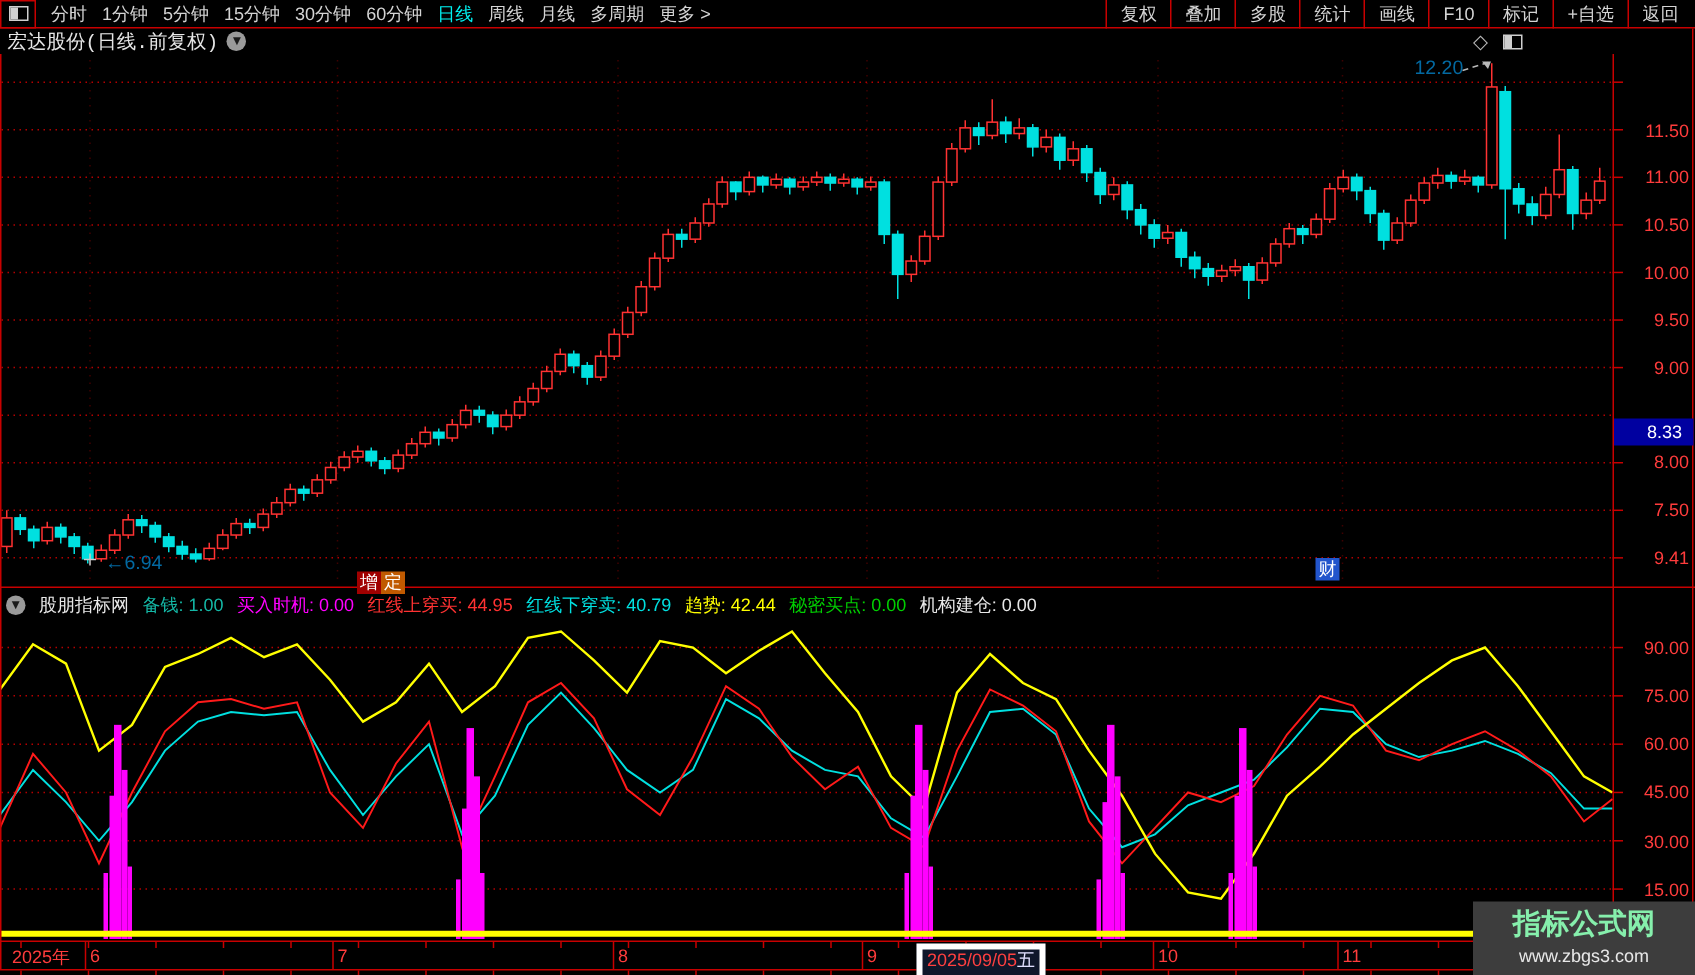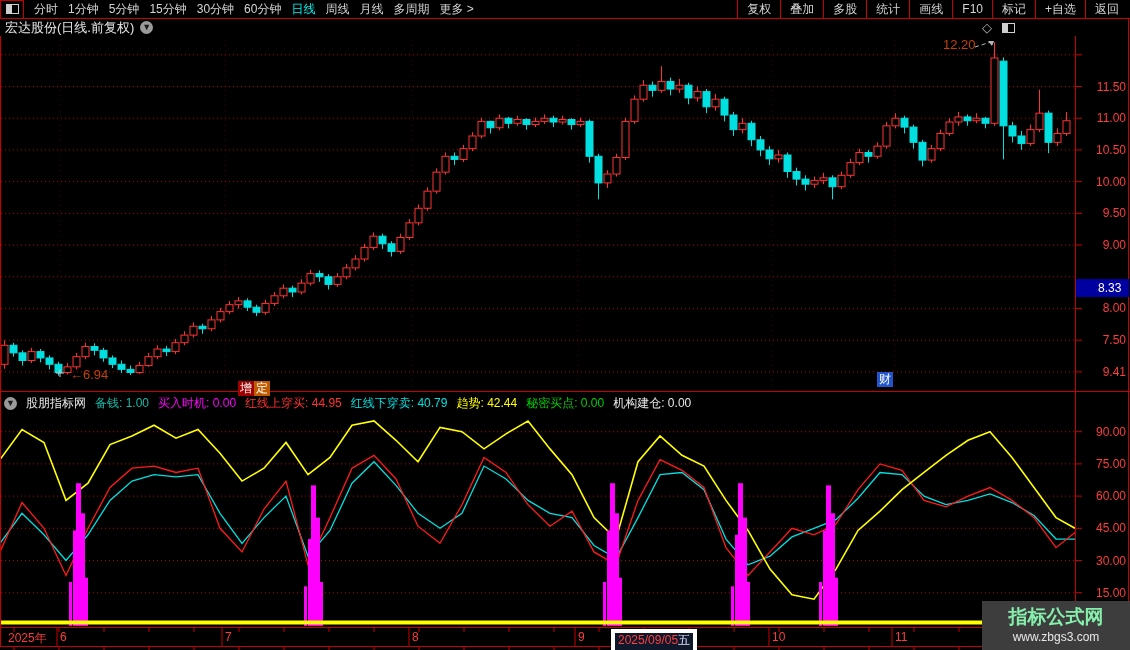--- a/index.html
+++ b/index.html
@@ -11,37 +11,37 @@
   #tb-iconbox{width:24px;height:19px;border:1px solid #c80000;display:flex;align-items:center;justify-content:center;flex:0 0 auto;}
   .winico{width:13px;height:10px;border:1px solid #cfcfcf;position:relative;}
   .winico::before{content:"";position:absolute;left:0;top:0;width:5px;height:8px;background:#cfcfcf;}
   #tb-left{display:flex;align-items:center;gap:10px;padding-left:10px;flex:1;}
   .tb-item{color:#d4d4d4;font-size:12px;line-height:19px;white-space:nowrap;cursor:default;}
   .tb-item.active{color:#00f0f0;}
   #tb-right{display:flex;align-items:stretch;height:19px;margin-right:2px;}
   .tb-ritem{color:#d4d4d4;font-size:12px;line-height:19px;padding:0 9px;border-left:1px solid #c80000;white-space:nowrap;}
   
   #titlebar{position:absolute;left:0;top:19px;width:1075px;height:17px;display:flex;align-items:center;z-index:5;}
-  #title-text{color:#e6e6e6;font-size:13px;padding-left:5px;}
+  #title-text{color:#e6e6e6;font-size:13px;padding-left:5px;font-family:Liberation Mono, monospace;}
   .circbtn{width:13px;height:13px;border-radius:50%;background:#9a9a9a;color:#1a1a1a;font-size:9px;line-height:13px;
            text-align:center;margin-left:6px;flex:0 0 auto;}
   #title-right{position:absolute;right:60px;top:1px;display:flex;align-items:center;gap:10px;}
   .diamond{color:#b8b8b8;font-size:13px;}
   
   .plabel{position:absolute;width:48px;text-align:right;color:#ff3c3c;font-size:12px;z-index:2;}
   .vlabel{position:absolute;width:48px;text-align:right;color:#ff3c3c;font-size:12px;z-index:2;}
   .mlabel{position:absolute;color:#ff3c3c;font-size:12px;z-index:3;}
   #lastprice{position:absolute;left:1076px;width:53px;height:18px;background:#0000a0;color:#fff;
              font-size:12px;line-height:18px;padding-left:2px;z-index:3;}
   #datebox{position:absolute;height:32px;background:#0f172a;border:4px solid #ffffff;font-size:12px;
            line-height:15px;padding:0 3px;z-index:3;white-space:nowrap;}
   #datebox .d{color:#ff4040;} #datebox .w{color:#e0e0ff;}
   #yearlabel{position:absolute;left:8px;top:630px;color:#ff3c3c;font-size:12px;z-index:3;}
   
-  .anno{position:absolute;color:#c2410c;font-size:13px;z-index:3;white-space:nowrap;}
+  .anno{position:absolute;color:#0369a1;font-size:13px;z-index:3;white-space:nowrap;}
   .tagbox{position:absolute;color:#fff;font-size:12px;line-height:15px;padding:0 2px;z-index:3;}
   
   #indheader{position:absolute;left:0;top:394px;width:1075px;height:18px;display:flex;align-items:center;
              gap:9px;padding-left:4px;z-index:3;white-space:nowrap;}
   .ind-item{font-size:12px;}
   
   #watermark{position:absolute;left:982px;top:601px;width:148px;height:49px;background:#3d3d3d;z-index:7;
              display:flex;flex-direction:column;align-items:center;justify-content:center;}
   #watermark .l1{color:#86efac;font-size:19px;font-weight:bold;line-height:22px;}
   #watermark .l2{color:#e8e8e8;font-size:12px;line-height:18px;}

